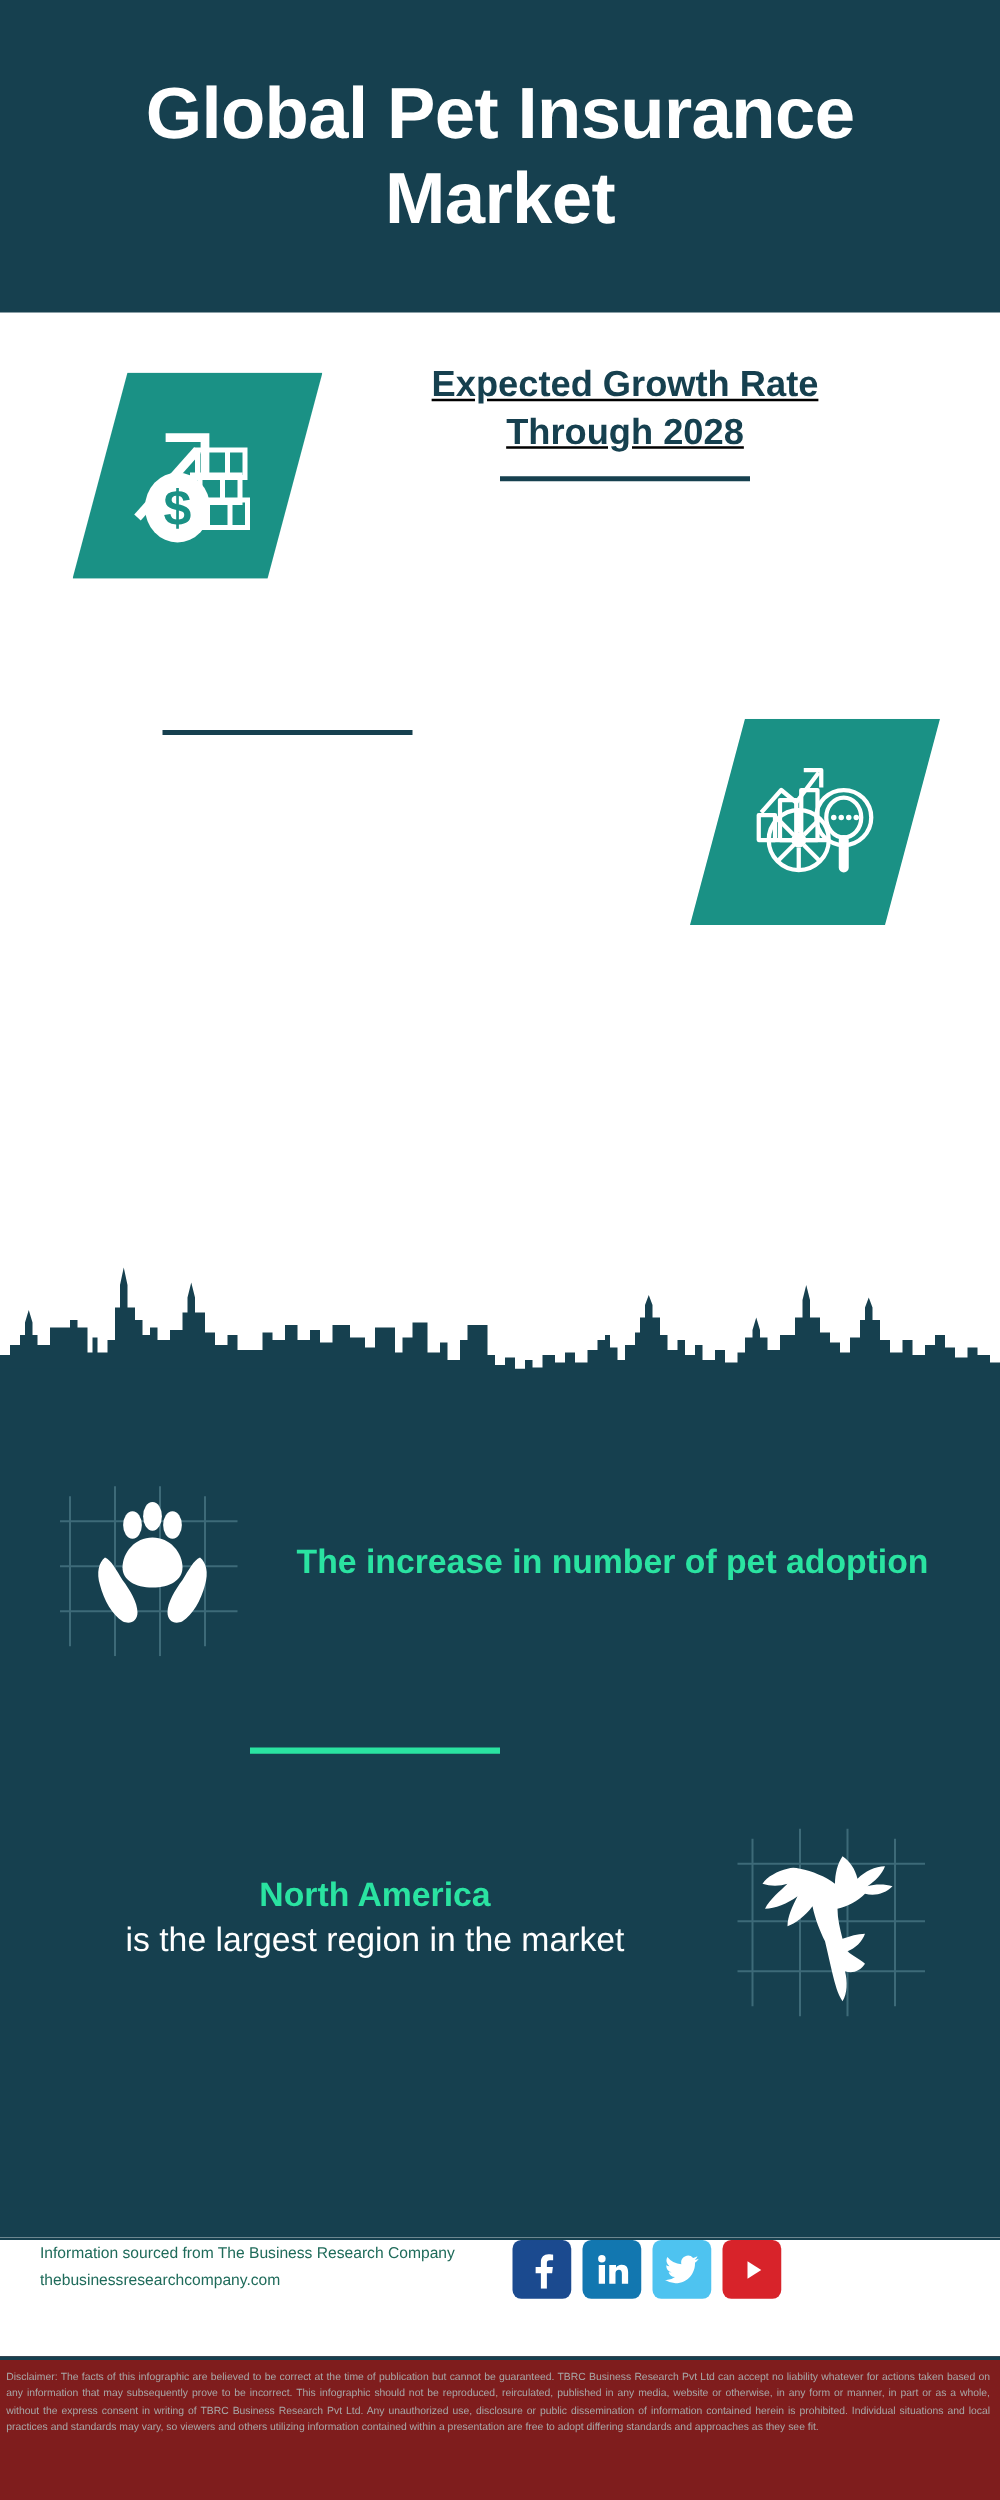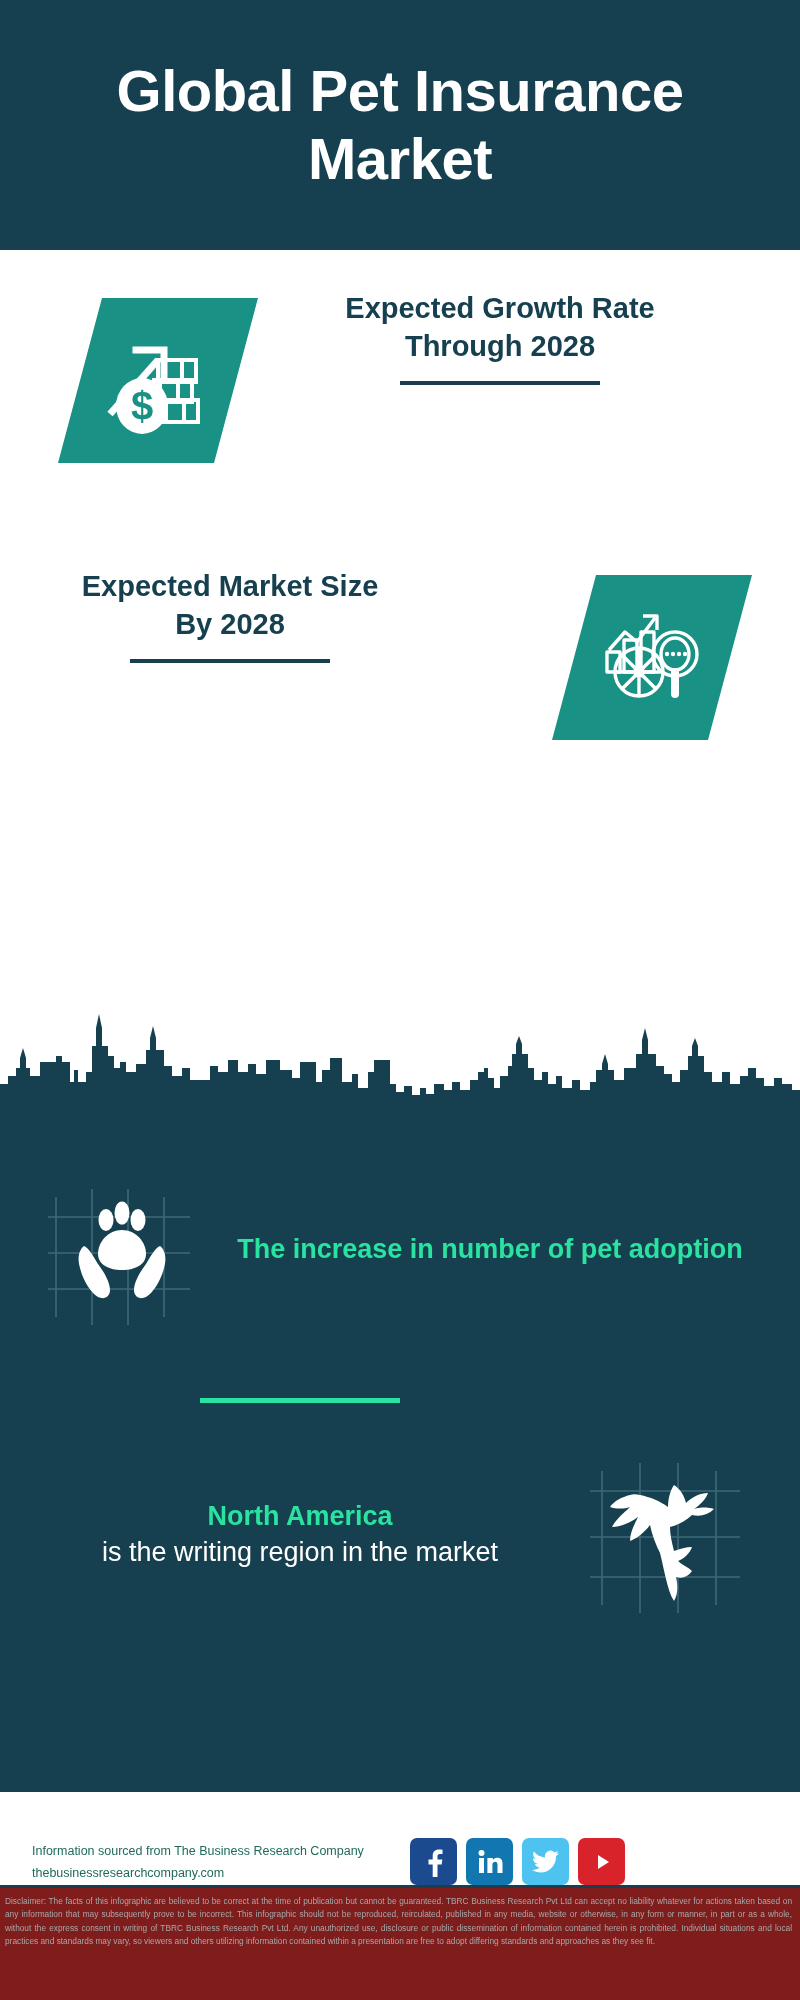--- a/index.html
+++ b/index.html
@@ -36,20 +36,21 @@
     background:#1a9185;
     display:flex; align-items:center; justify-content:center;
   }
   .para-badge.left {
     left:58px; top:48px; width:200px; height:165px;
     clip-path: polygon(22% 0%, 100% 0%, 78% 100%, 0% 100%);
   }
   .stat-text-right {
     position:absolute; left:300px; top:40px; width:400px;
     text-align:center;
+    text-decoration:underline;
   }
   .stat-label {
     color:#16404f; font-size:29px; font-weight:bold; line-height:1.3;
   }
   .divider-dark {
     width:200px; height:4px; background:#16404f;
     margin:16px auto 12px auto;
   }
   .stat-value {
     color:#1a9185; font-size:62px; font-weight:bold; line-height:1;
@@ -118,21 +119,21 @@
   .region-tile {
     position:relative; width:170px; height:160px; flex:0 0 170px;
     margin-right:50px;
   }
 
   
   .source-bar {
     position:absolute; left:0; top:1790px; width:800px; height:95px;
     background:#ffffff;
     border-top:2px solid #16404f;
-    display:flex; align-items:flex-end;
+    display:flex; align-items:flex-start;
   }
   .source-text {
     margin-left:32px; width:360px;
     color:#1f6b5a; font-size:12.5px; line-height:1.75;
   }
   .social-row { display:flex; gap:9px; margin-left:18px; }
   .social {
     width:47px; height:47px; border-radius:7px;
     display:flex; align-items:center; justify-content:center;
   }
@@ -190,21 +191,20 @@
 
     <div class="stat-text-right">
       <div class="stat-label">Expected Growth Rate Through 2028</div>
       <div class="divider-dark"></div>
     </div>
   </div>
 
   <div class="stat-size">
 
     <div class="stat-text-left">
-      <div class="stat-label">Expected Market Size By 2028</div>
       <div class="divider-dark"></div>
     </div>
 
     <div class="para-badge right">
       <svg width="118" height="112" viewBox="0 0 118 112">
         <g fill="none" stroke="#fff" stroke-width="3.4" stroke-linejoin="round">
 
           <polyline points="16,48 32,30 44,40 62,16"></polyline>
           <polyline points="50,14 64,14 64,28"></polyline>
 
@@ -277,21 +277,21 @@
     <div class="driver-text">
       <span class="hl-green">The increase in number of pet adoption</span>
     </div>
   </div>
 
   <div class="divider-green"></div>
 
   <div class="region-row">
     <div class="region-text">
       <span class="hl-green">North America</span>
-      <span class="sub-white">is the writing region in the market</span>
+      <span class="sub-white">is the largest region in the market</span>
     </div>
 
     <div class="region-tile">
       <svg class="grid-bg" viewBox="0 0 170 160">
         <g stroke="#3d6a78" stroke-width="1.6" fill="none">
           <line x1="22" y1="16" x2="22" y2="150"></line>
           <line x1="60" y1="8" x2="60" y2="158"></line>
           <line x1="98" y1="8" x2="98" y2="158"></line>
           <line x1="136" y1="16" x2="136" y2="150"></line>
           <line x1="10" y1="36" x2="160" y2="36"></line>

